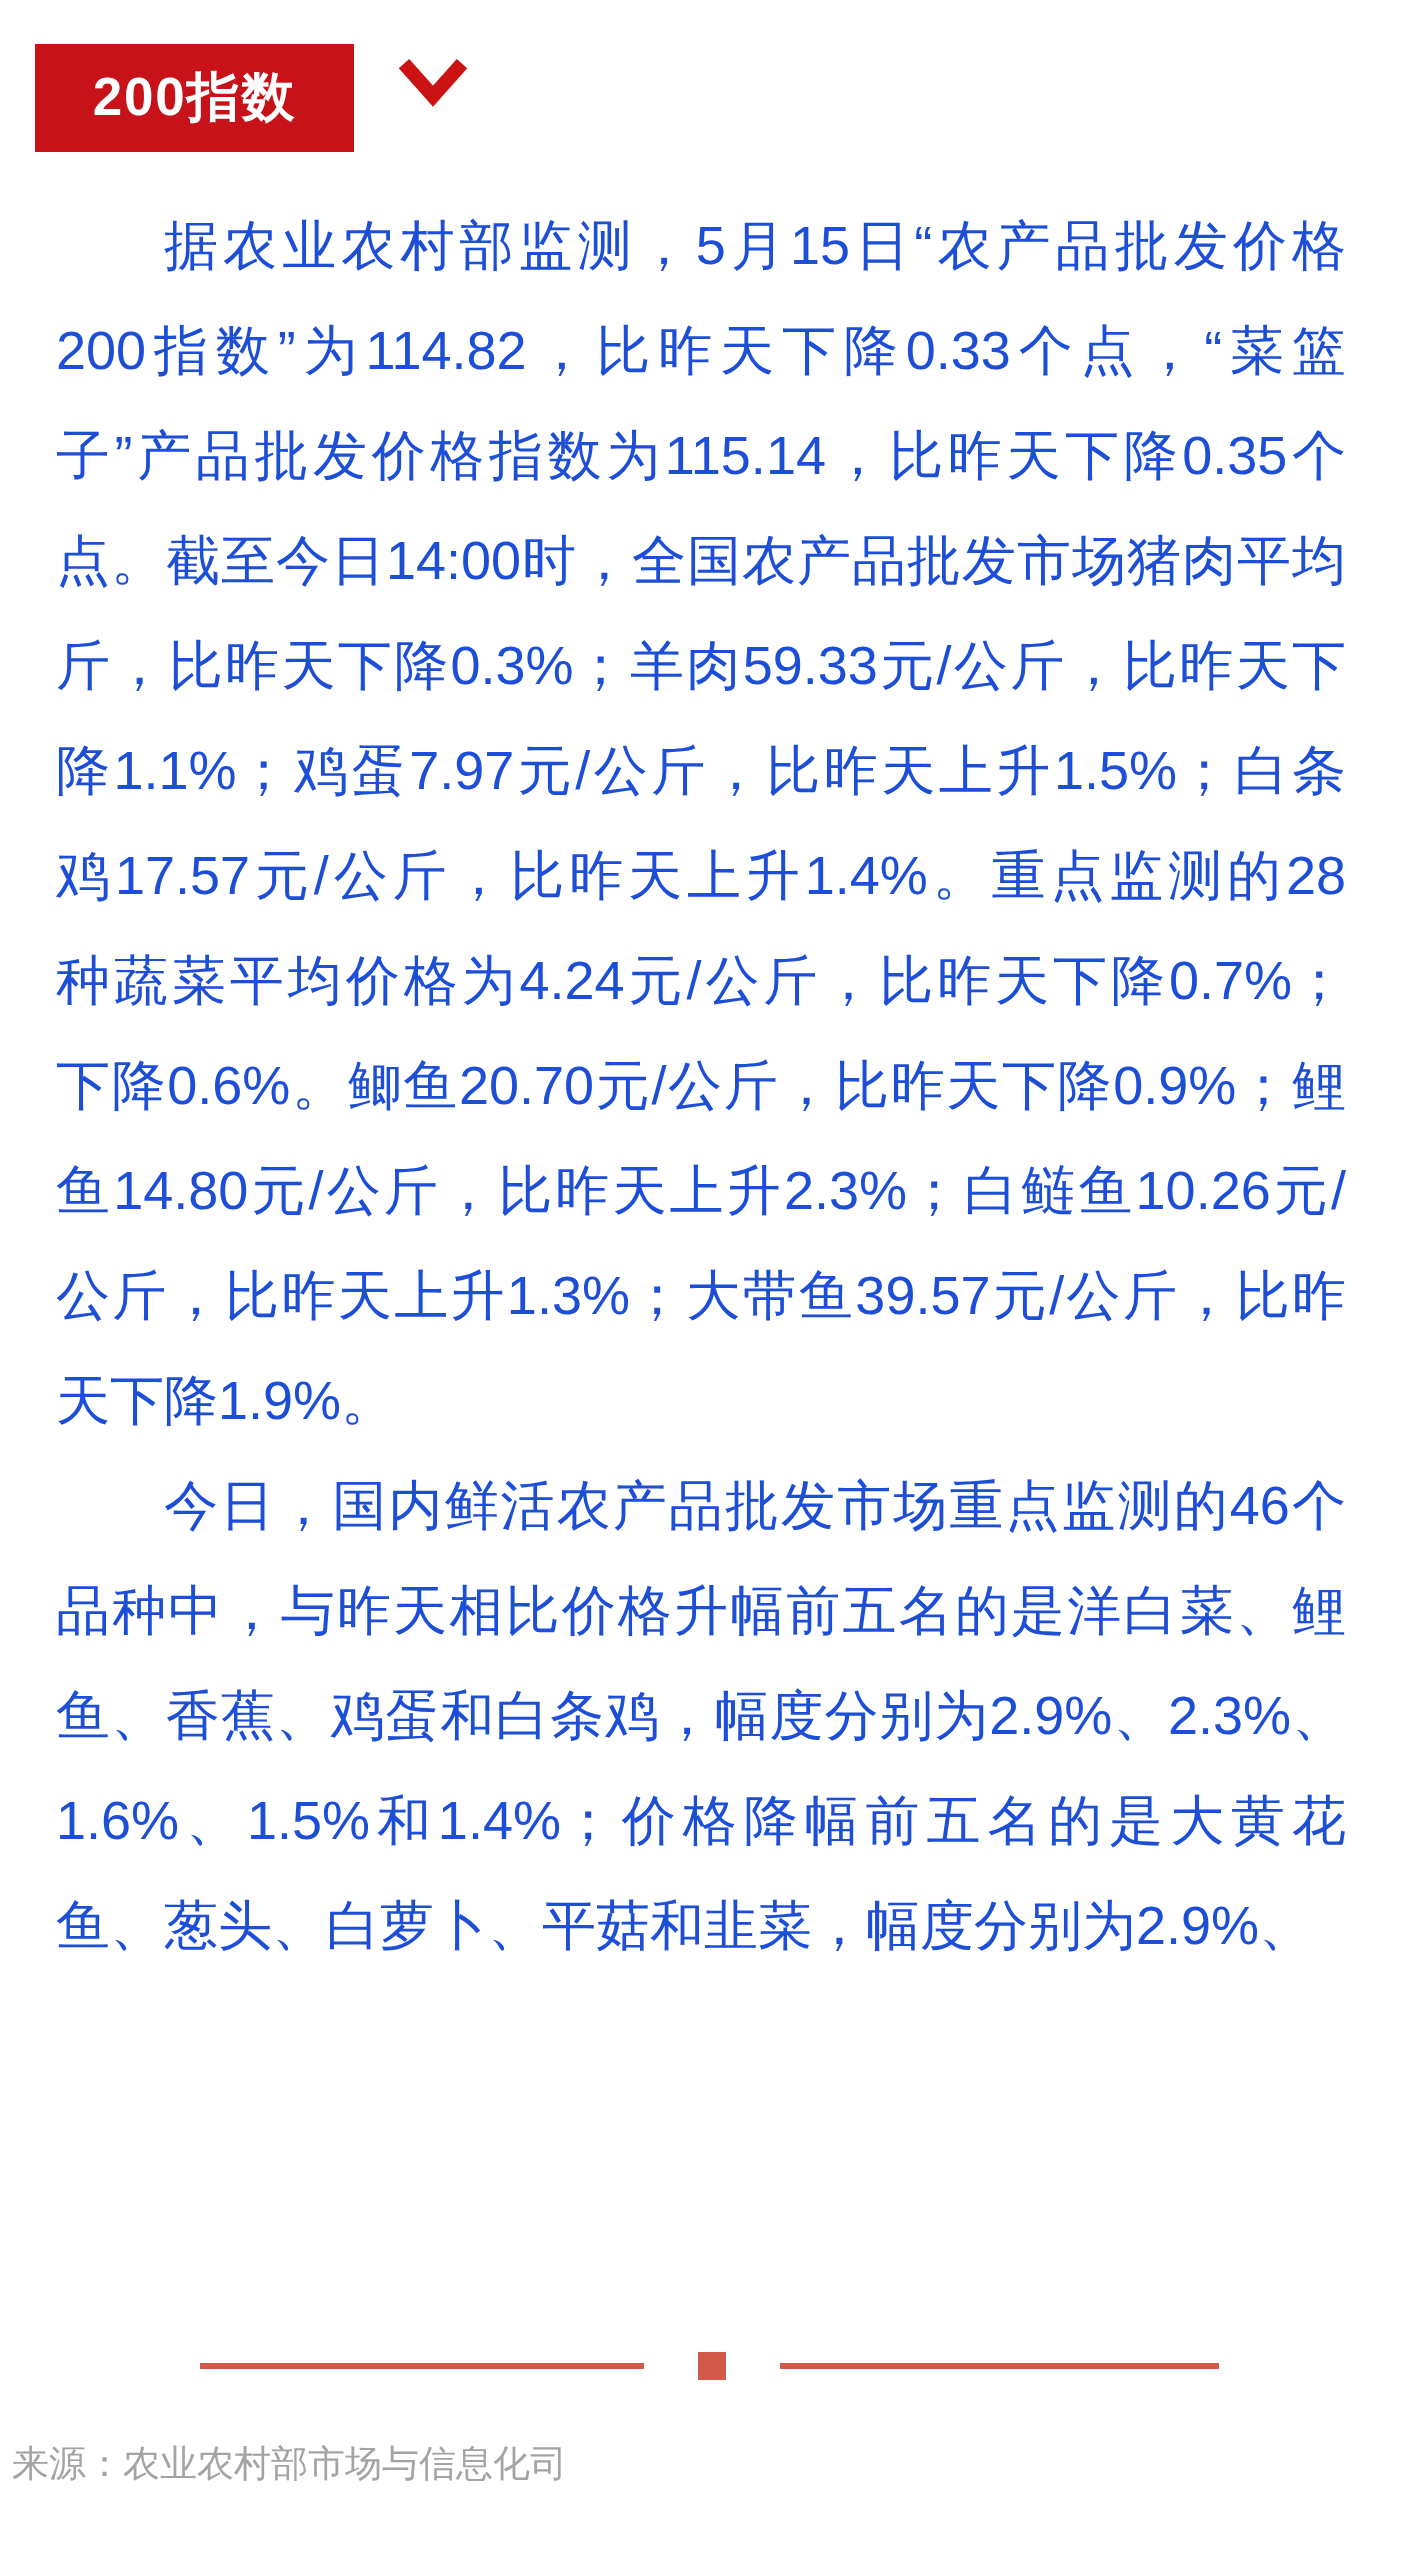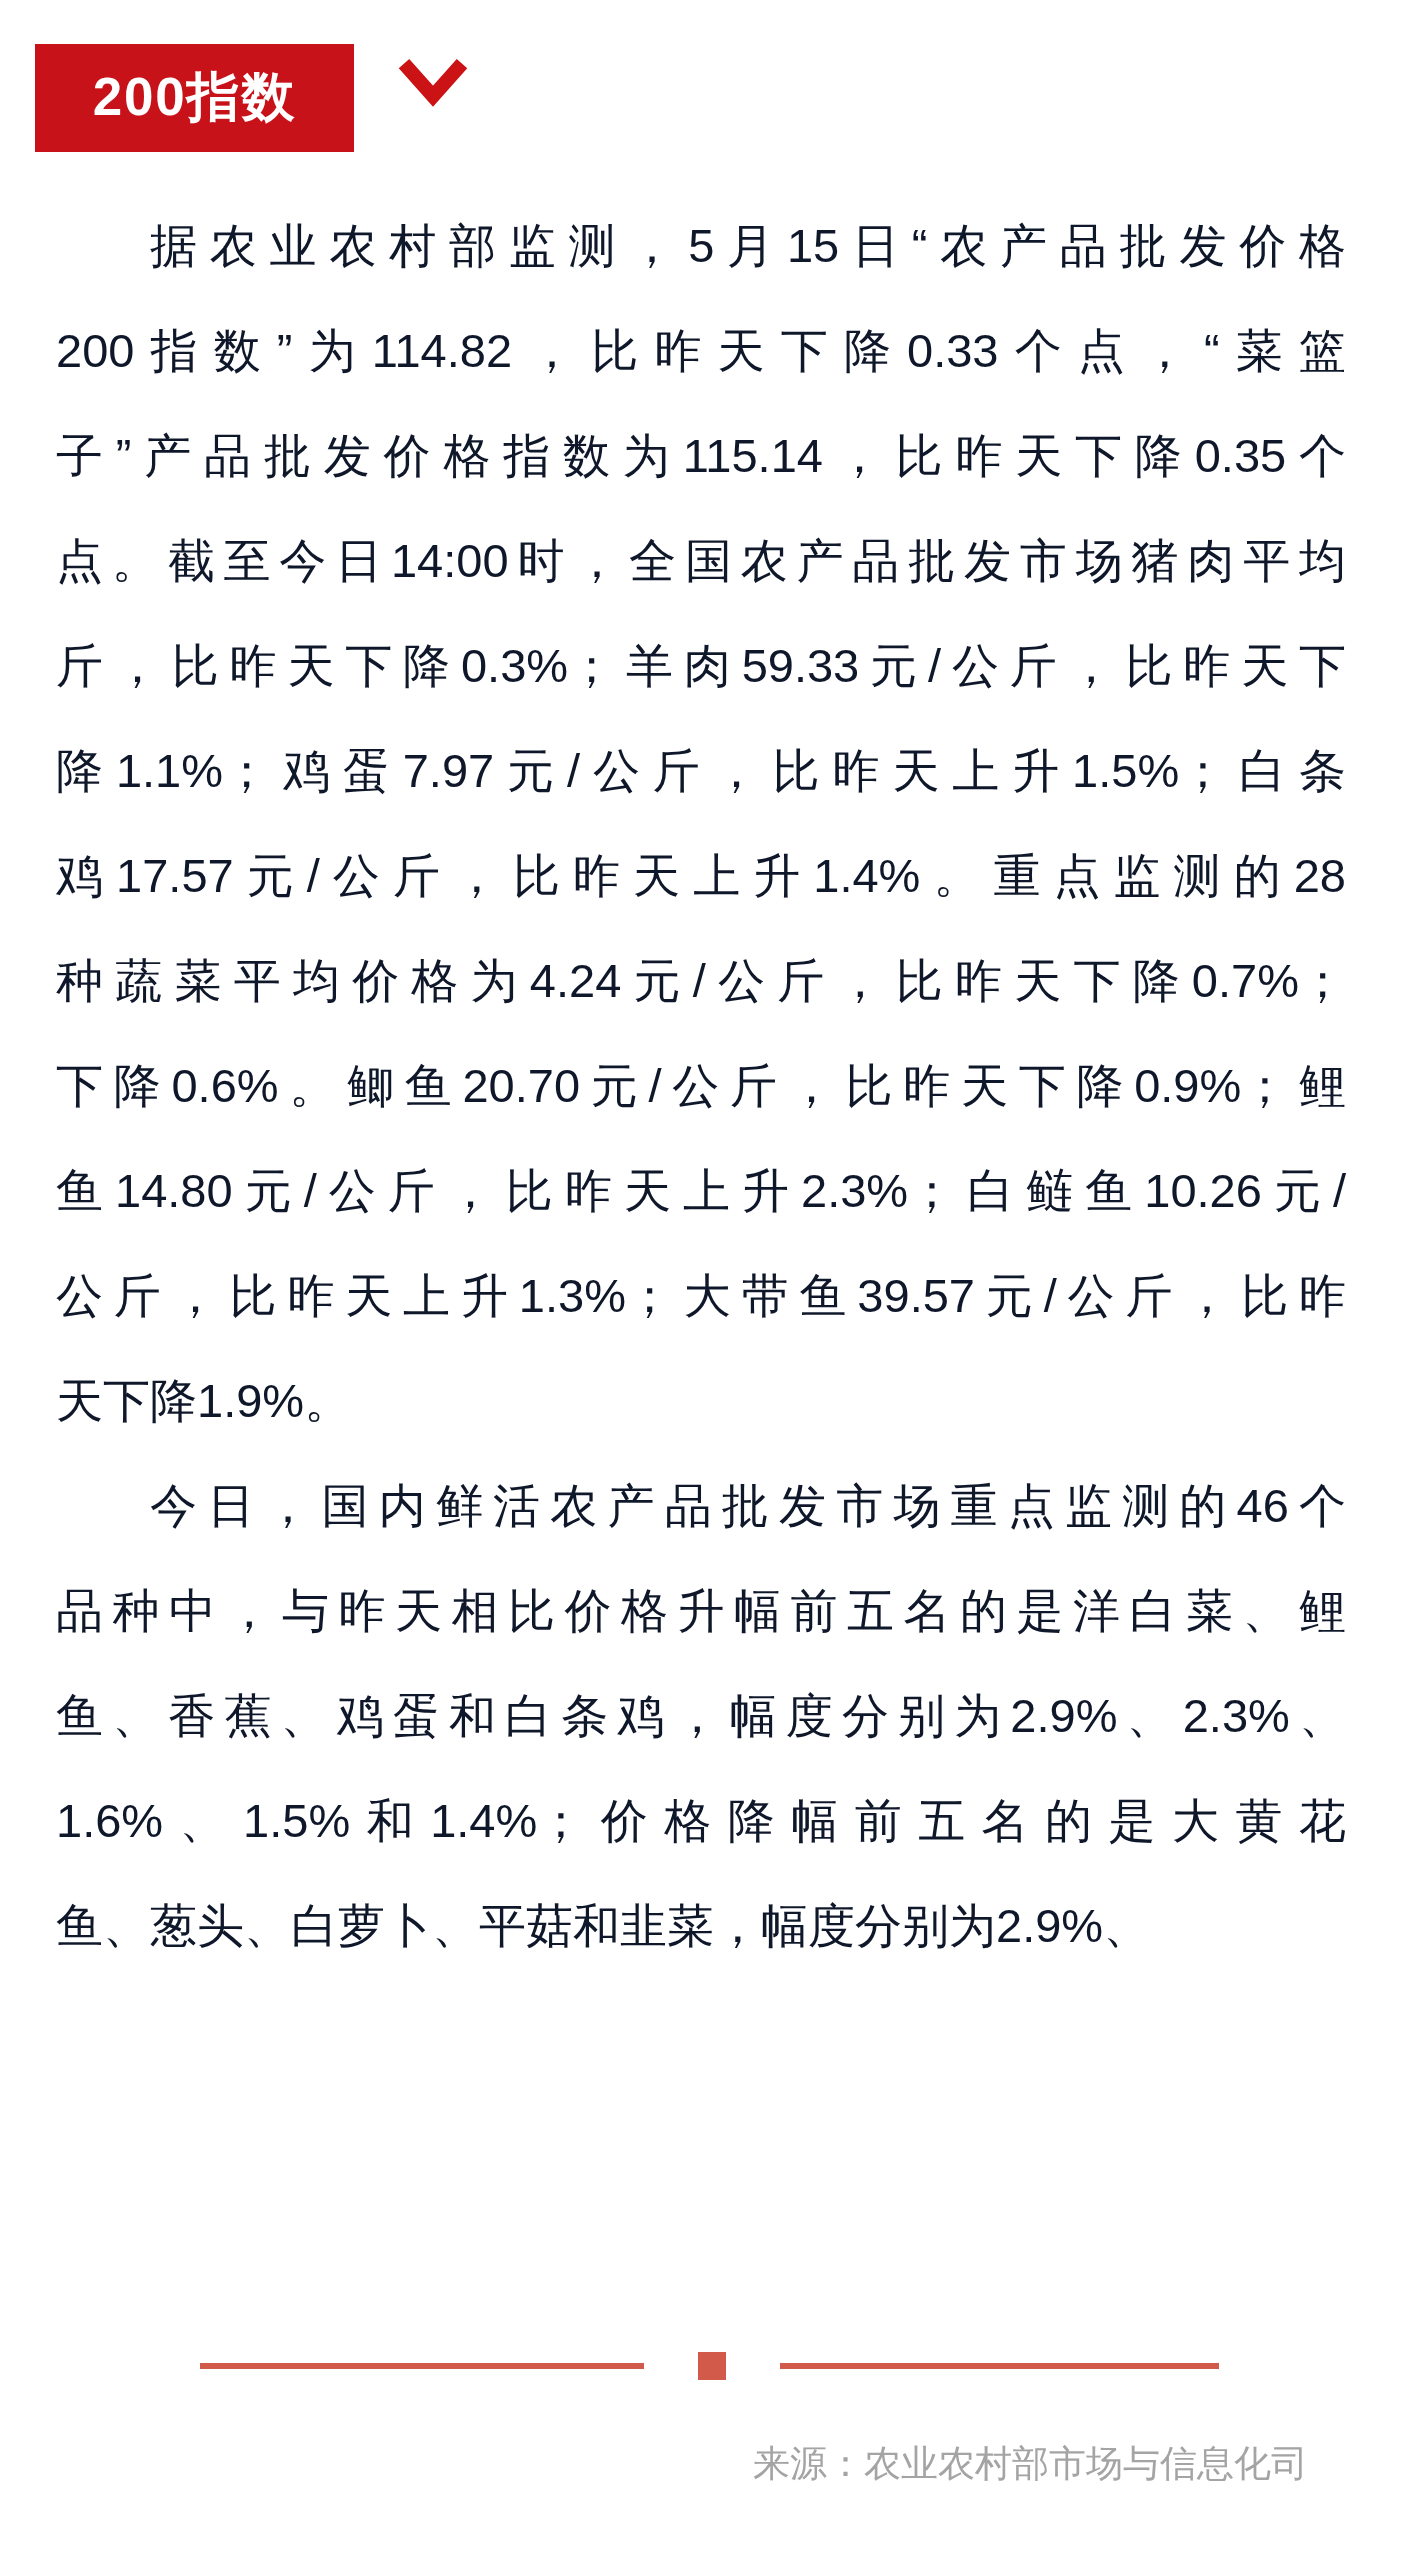--- a/index.html
+++ b/index.html
@@ -12,42 +12,42 @@
   .badge{
     position:absolute;left:35px;top:44px;width:319px;height:108px;
     background:#c8121a;display:flex;align-items:center;justify-content:center;
   }
   .badge span{color:#ffffff;font-size:53px;font-weight:700;letter-spacing:1.8px;}
   .chevron{position:absolute;left:396px;top:54px;width:74px;height:58px;overflow:visible;}
   .chevron polyline{fill:none;stroke:#cb1315;stroke-width:16;stroke-linejoin:miter;stroke-linecap:butt;}
   
   .article{
     position:absolute;left:56px;top:193px;width:1290px;
-    color:#0f172a;font-size:47px;
+    color:#1d4ed8;font-size:54px;
   }
   .line{
     height:105px;line-height:105px;overflow:hidden;
     text-align:justify;text-align-last:justify;
   }
   .paragraph .line:first-child{text-indent:2em;}
   .paragraph .line:last-child{text-align-last:left;}
   .bold{font-weight:400;}
   
   .divider{
     position:absolute;left:200px;top:2350px;width:1020px;height:32px;
     display:flex;align-items:center;
   }
   .dline{height:6.1px;background:#d15a4a;}
   .dline.left{width:444px;}
   .dline.right{width:439px;}
   .dsq{width:28px;height:28px;background:#d15a4a;margin:0 54px;flex:0 0 auto;}
   
   .source{
-    position:absolute;left:0;top:2443px;width:1308px;
-    text-align:right;font-size:37px;line-height:42px;color:#a4a4a4;
+    position:absolute;left:12px;top:2443px;width:1308px;
+    text-align:left;font-size:37px;line-height:42px;color:#a4a4a4;
   }
 </style>
 </head>
 <body>
 
 <div class="badge">
   <span>200指数</span>
 </div>
 
 <svg class="chevron" viewBox="0 0 84 66" aria-hidden="true">

